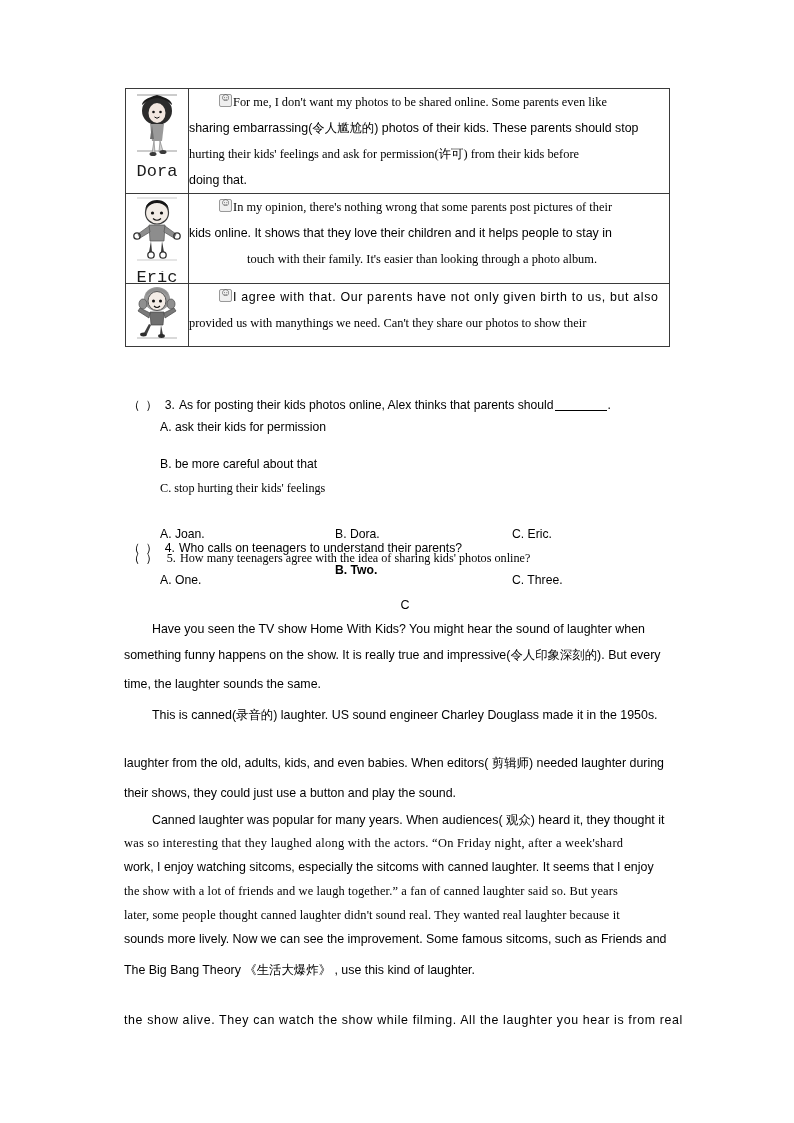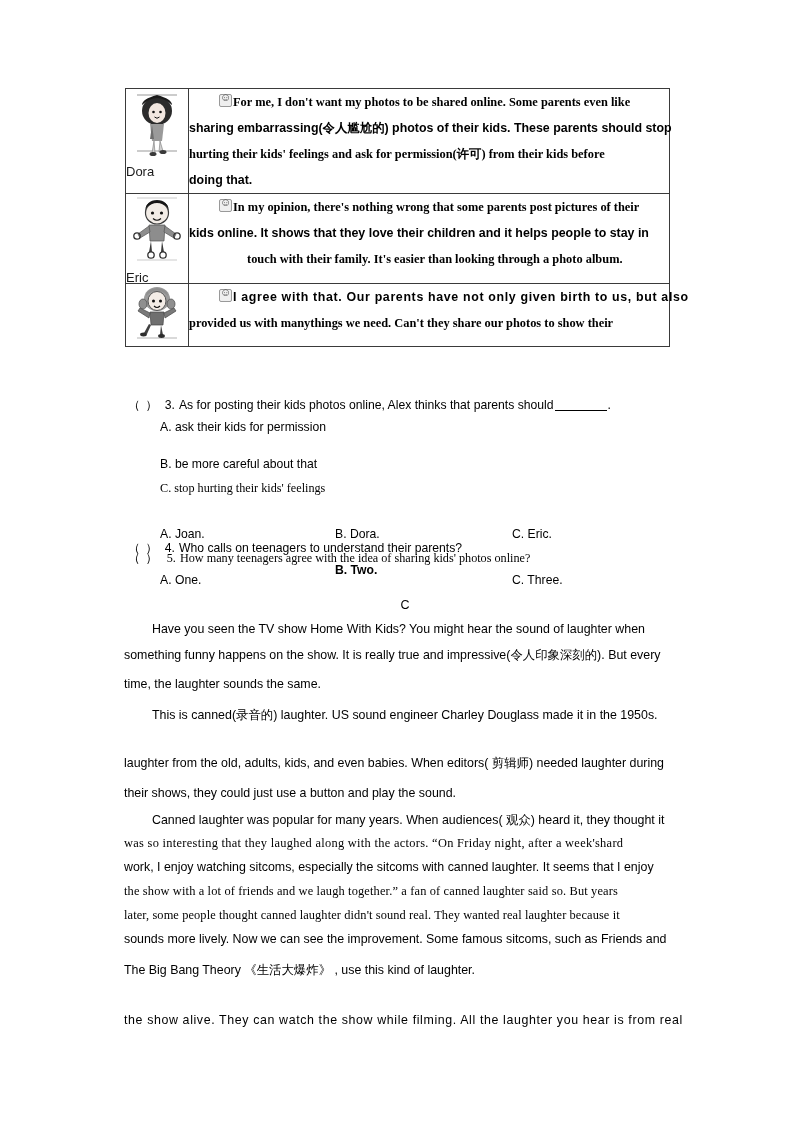--- a/index.html
+++ b/index.html
@@ -42,34 +42,33 @@
     text-align: center;
     vertical-align: top;
     padding-top: 2px;
   }
   .avatar-wrap {
     position: relative;
     width: 62px;
     overflow: hidden;
   }
   .avatar-name {
-    font-family: Liberation Sans, sans-serif;
-    font-size: 13px;
+    font-family: Liberation Mono, monospace;
+    font-size: 17px;
     line-height: 13px;
-    text-align: left;
+    text-align: center;
     color: #1a1a1a;
   }
   .avatar-name.clipped {
     margin-top: -1px;
     height: 12px;
     overflow: hidden;
   }
   .text-cell {
     padding: 3px 4px 2px 6px;
-    font-weight: bold;
   }
 
   
   .ser { font-family: "Liberation Serif", serif; }
   .san { font-family: "Liberation Sans", sans-serif; }
 
   .tline {
     font-size: 12.4px;
     line-height: 26px;
     white-space: nowrap;

